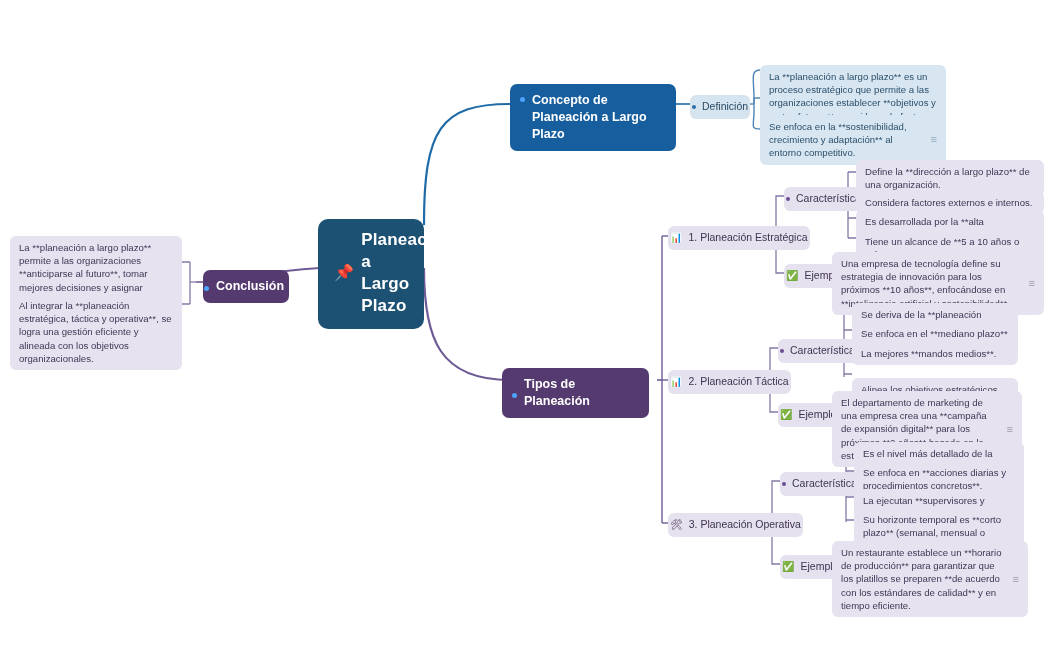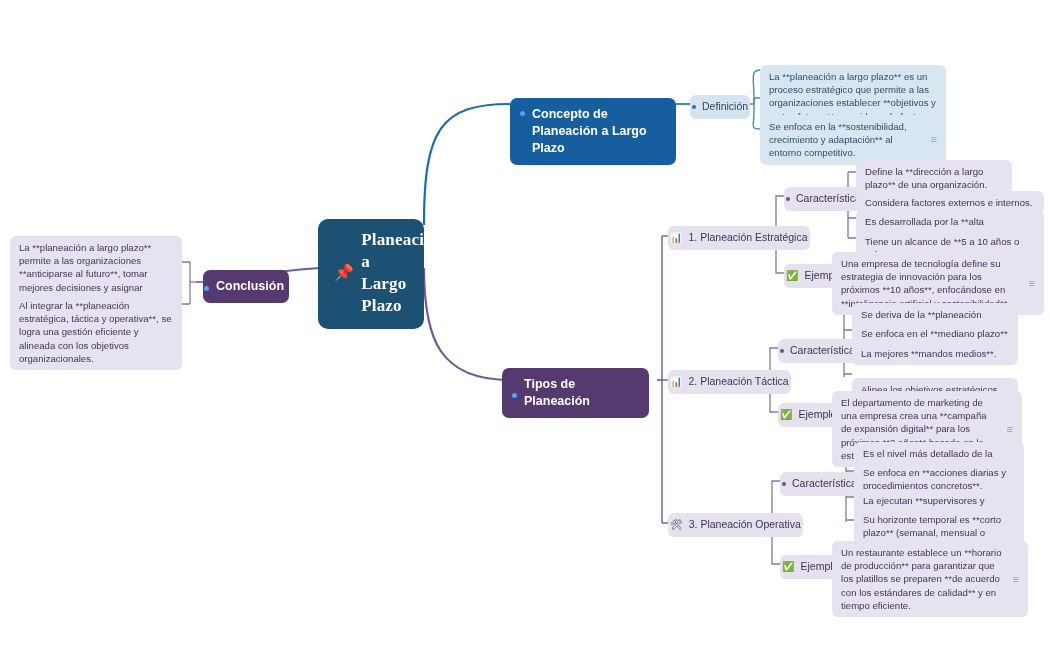--- a/index.html
+++ b/index.html
@@ -124,25 +124,25 @@
     <path d="M824,564 L832,564" stroke="#8478a6" stroke-width="1.3" fill="none"></path>
 
     <path d="M203,282 L196,282" stroke="#6e5b95" stroke-width="1.6" fill="none"></path>
     <path d="M190,262 L190,304" stroke="#8478a6" stroke-width="1.3" fill="none"></path>
     <path d="M190,262 L182,262 M190,304 L182,304" stroke="#8478a6" stroke-width="1.3" fill="none"></path>
     <path d="M190,282 L196,282" stroke="#8478a6" stroke-width="1.3" fill="none"></path>
   </svg>
 
   <div class="node root" style="left:318px; top:219px; width:106px;">
     <span style="font-size:16px;">📌</span>
-    <span class="rtext" style="white-space:pre-line;font-family:Liberation Serif, serif;">Planeación a
+    <span class="rtext" style="white-space:pre-line;">Planeación a
 Largo Plazo</span>
   </div>
 
-  <div class="node l1 blue" style="left:510px; top:84px; width:166px;margin-top:14px;">
+  <div class="node l1 blue" style="left:510px; top:84px; width:166px;">
     <span class="dot-blue"></span>
     <span>Concepto de Planeación a Largo Plazo</span>
   </div>
 
   <div class="node l2 blue" style="left:690px; top:95px;">
     <span class="bdot"></span>
     <span>Definición</span>
   </div>
 
   <div class="leaf blue" style="left:760px; top:65px; width:186px;">
@@ -164,21 +164,21 @@
   </div>
   <div class="node l2 purple" style="left:784px; top:187px;">
     <span class="bdot"></span>
     <span>Características</span>
   </div>
   <div class="node l2 purple" style="left:784px; top:264px;">
     <span class="emo">✅</span>
     <span>Ejemplo:</span>
   </div>
 
-  <div class="leaf purple" style="left:856px; top:160px; width:156px;">
+  <div class="leaf purple" style="left:856px; top:160px; width:188px;">
     <span class="txt">Define la **dirección a largo plazo** de una organización.</span>
   </div>
   <div class="leaf purple" style="left:856px; top:191px; width:188px;">
     <span class="txt">Considera factores externos e internos.</span>
   </div>
   <div class="leaf purple" style="left:856px; top:210px; width:188px;">
     <span class="txt">Es desarrollada por la **alta dirección**.</span>
   </div>
   <div class="leaf purple" style="left:856px; top:230px; width:188px;">
     <span class="txt">Tiene un alcance de **5 a 10 años o más**.</span>

